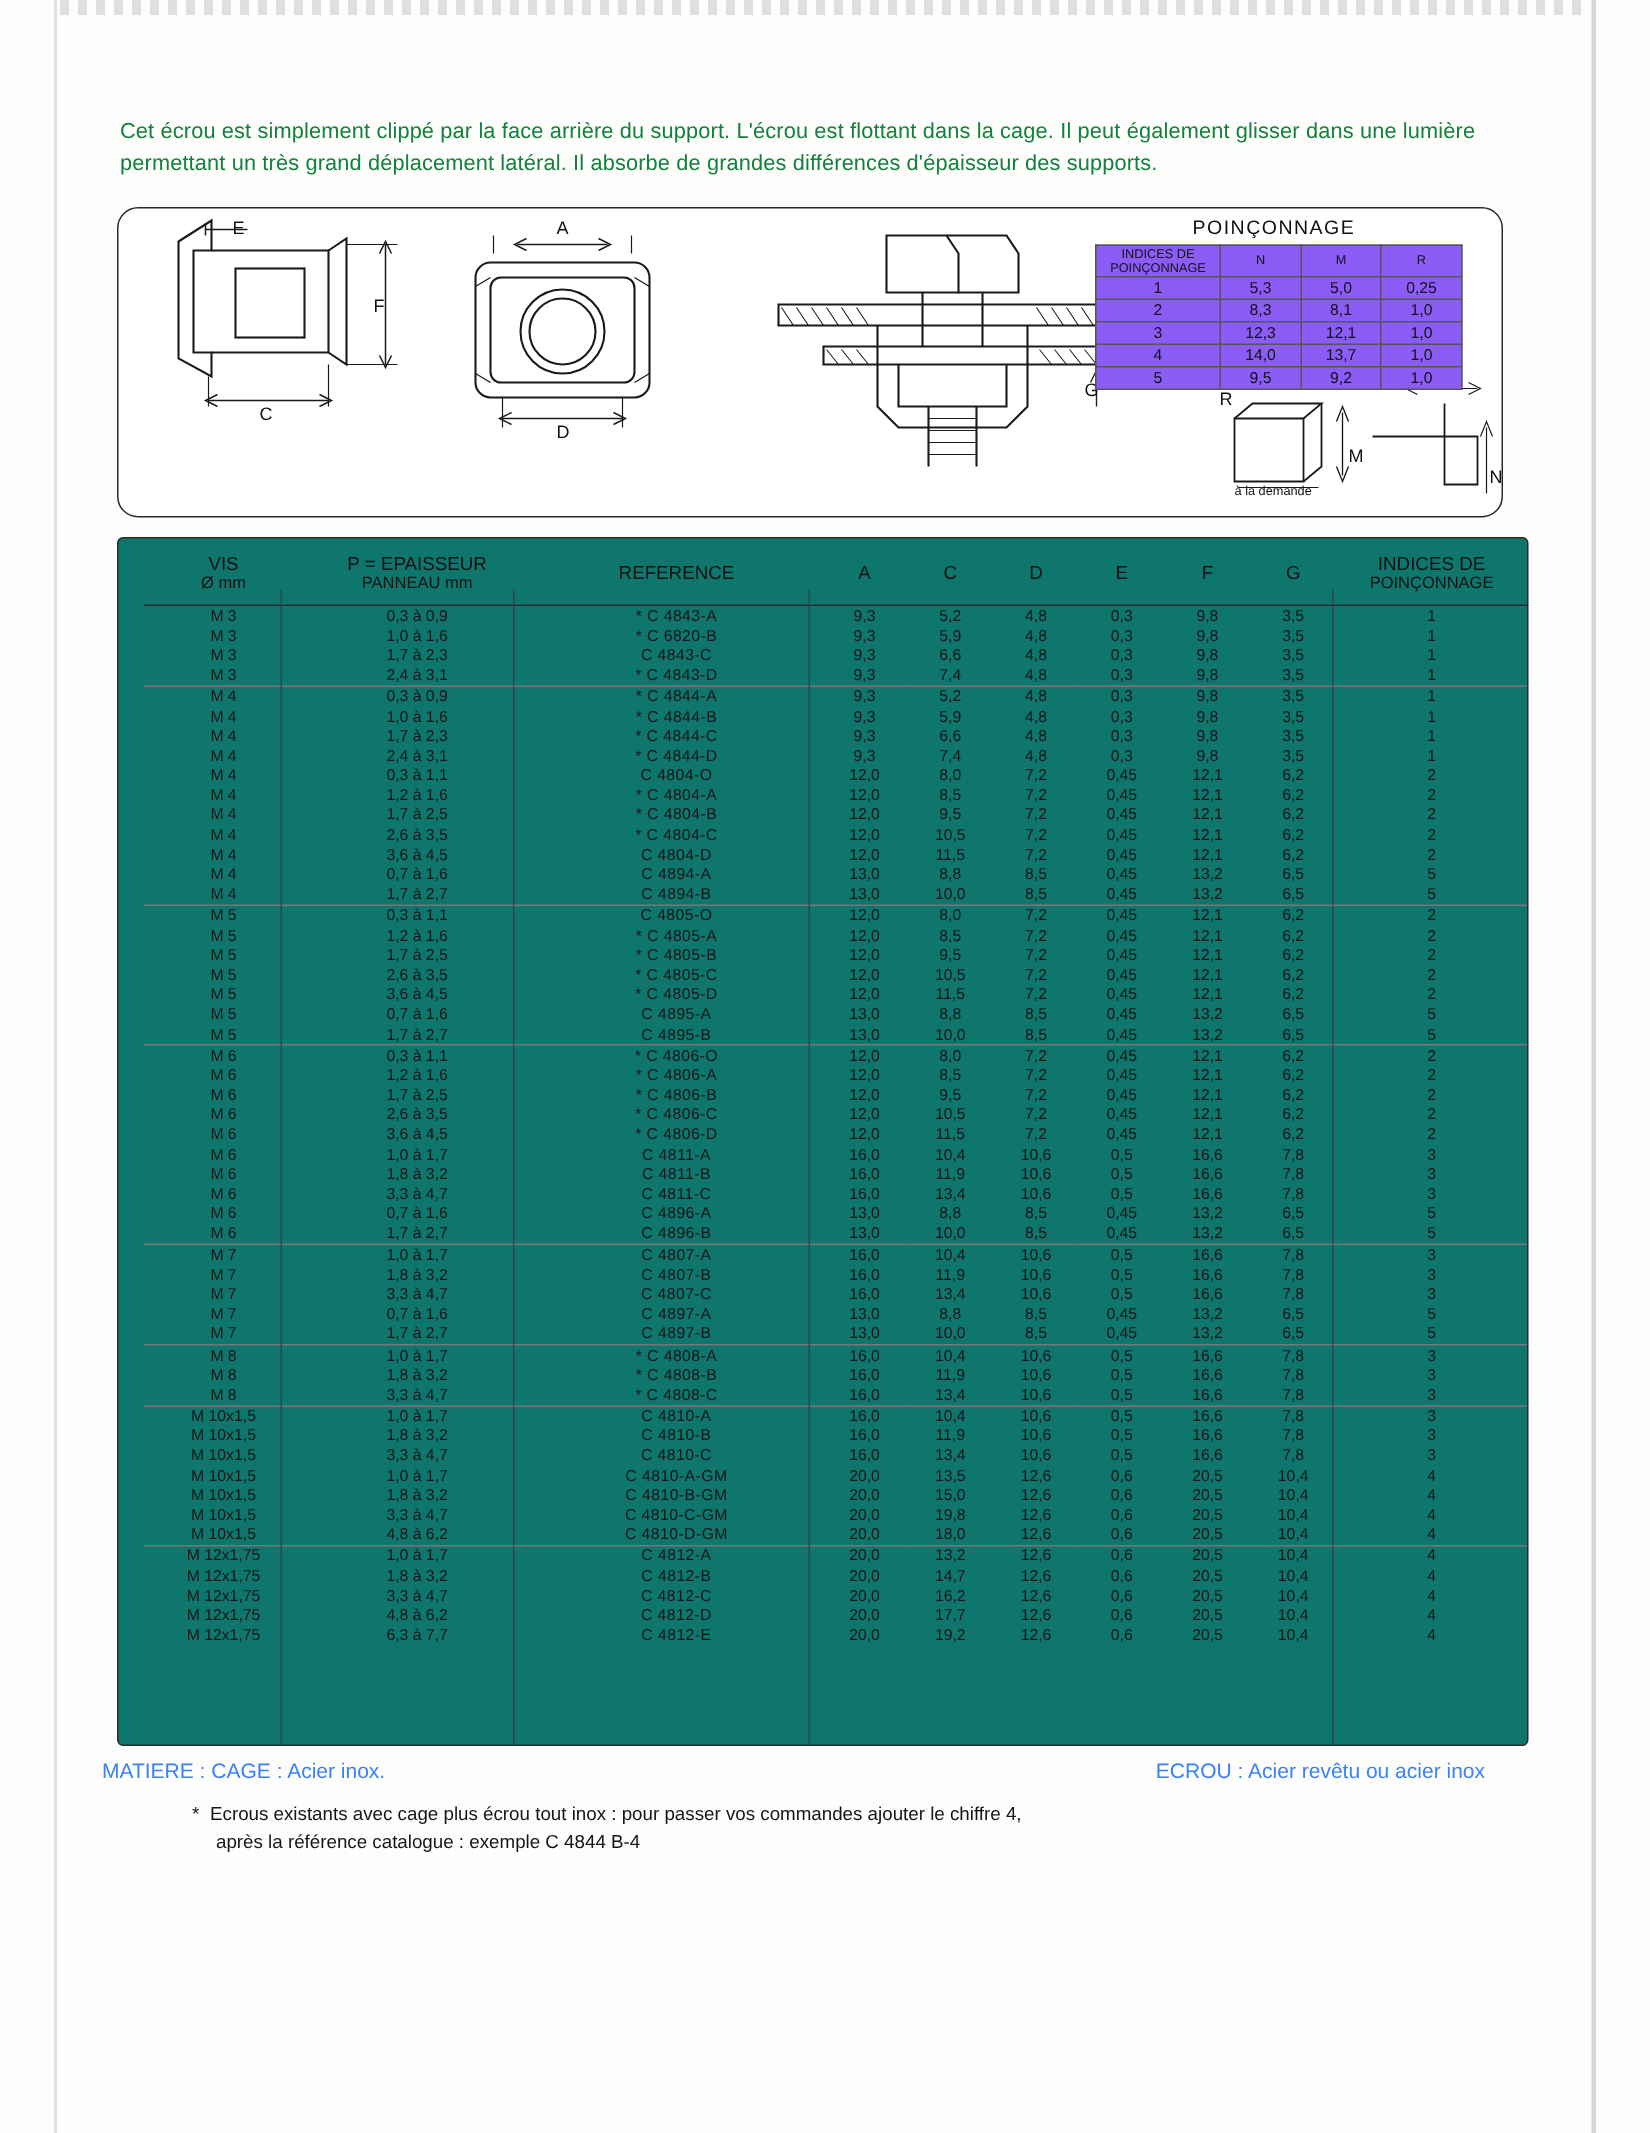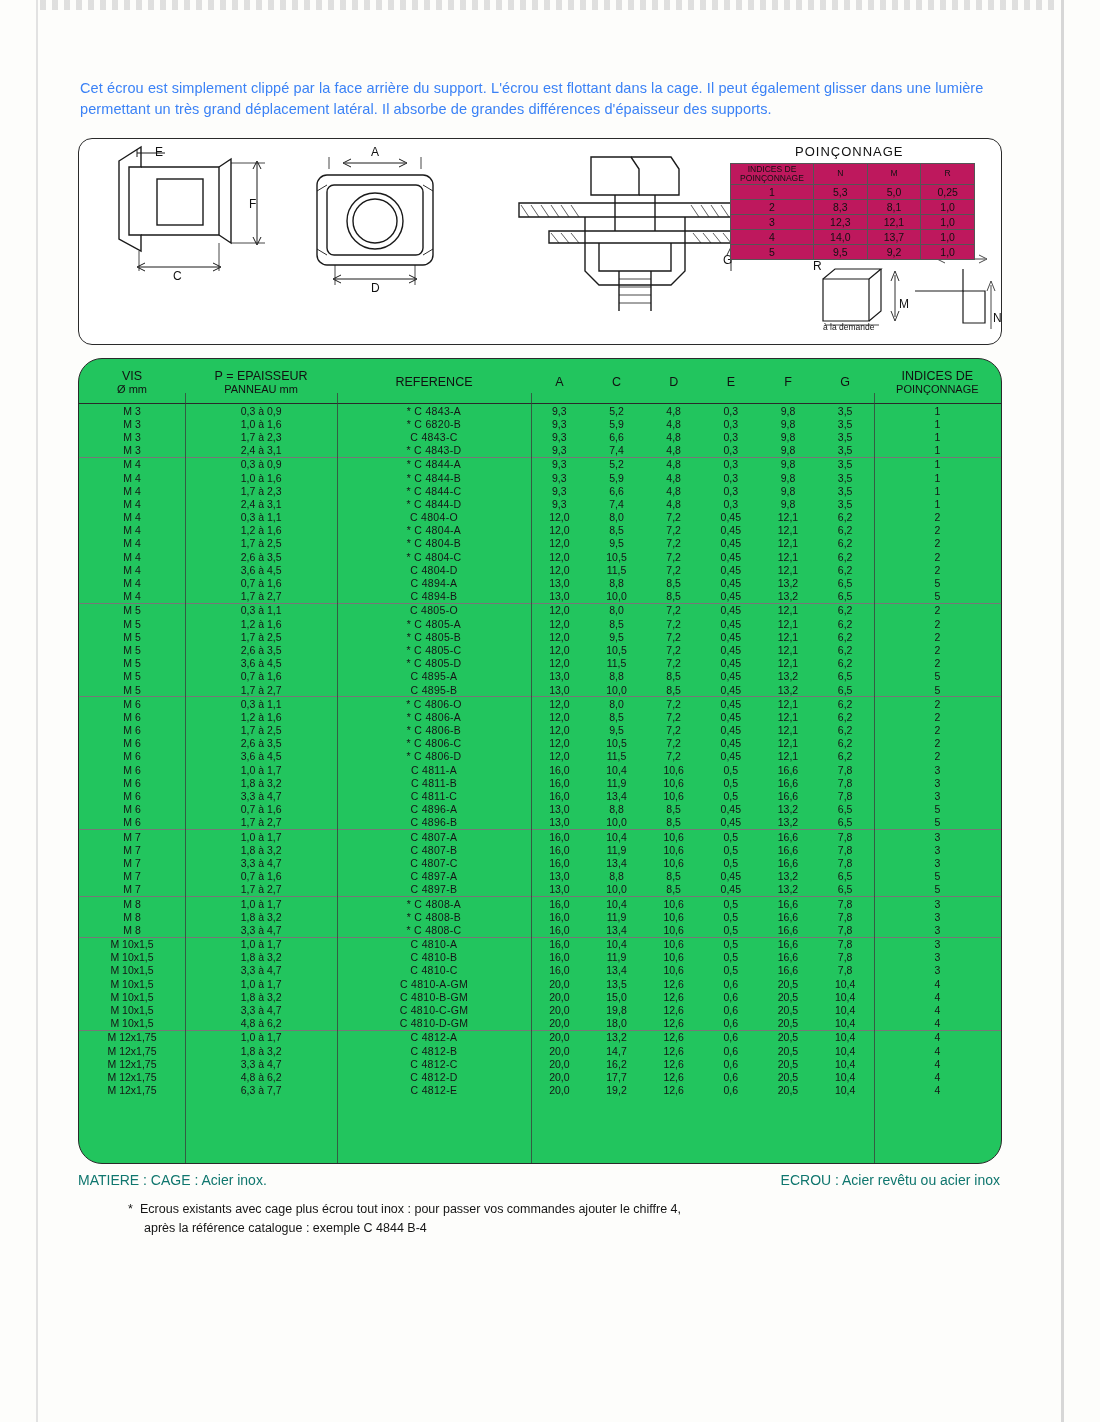--- a/index.html
+++ b/index.html
@@ -8,65 +8,65 @@
     position:relative;width:1100px;height:1422px;background:#fdfdfb;margin:0 auto;
     box-sizing:border-box;overflow:hidden;
   }
   .scan-edge-top{position:absolute;left:40px;top:0;width:1020px;height:10px;
      background:repeating-linear-gradient(90deg,#cfcfcf 0 6px,#fdfdfb 6px 12px);opacity:.65;}
   .scan-edge-right{position:absolute;right:36px;top:0;width:3px;height:1422px;background:#d7d7d7;}
   .scan-edge-left{position:absolute;left:36px;top:0;width:2px;height:1422px;background:#e2e2e2;}
 
   .intro{
     position:absolute;left:80px;top:78px;width:920px;
-    font-size:14.5px;line-height:1.45;color:#3b82f6;letter-spacing:.1px;
+    font-size:14.5px;line-height:1.45;color:#15803d;letter-spacing:.1px;
   }
 
   
   .figure-panel{
     position:absolute;left:78px;top:138px;width:922px;height:205px;
     border:1.5px solid #2a2a2a;border-radius:14px;background:#fff;
   }
   .fig{position:absolute;}
   .lbl{position:absolute;font-size:12px;color:#111;}
 
   
   .poincon-title{position:absolute;left:795px;top:144px;font-size:13px;letter-spacing:1px;color:#111;}
   .poincon{
     position:absolute;left:730px;top:163px;width:245px;border:1.3px solid #333;border-collapse:collapse;
-    font-size:10.5px;background:#be185d;
+    font-size:10.5px;background:#8b5cf6;
   }
   .poincon th,.poincon td{border:1px solid #555;text-align:center;padding:1px 2px;color:#111;font-weight:normal;}
   .poincon th{font-size:8.5px;line-height:1.05;font-weight:normal;}
   .poincon th.lead{width:78px;}
   .poincon td.idx{width:78px;}
 
   
   .main-wrap{
     position:absolute;left:78px;top:358px;width:922px;height:804px;
-    border:1.5px solid #2a2a2a;border-radius:24px;background:#22c55e;overflow:hidden;
+    border:1.5px solid #2a2a2a;border-radius:4px;background:#0f766e;overflow:hidden;padding-left:17px;
   }
   table.main{width:100%;border-collapse:collapse;font-size:10.5px;color:#151515;}
   table.main thead th{
     font-size:12.5px;font-weight:normal;color:#111;padding:10px 2px 8px;vertical-align:middle;
     border-bottom:1.4px solid #2a2a2a;
   }
   table.main thead th .sub{display:block;font-size:11px;}
   table.main td{text-align:center;padding:0.6px 2px;white-space:nowrap;}
   table.main td.ref{letter-spacing:.3px;margin-left:40px;}
   col.c-vis{width:11.5%} col.c-ep{width:16.5%} col.c-ref{width:21%}
   col.c-a{width:6.2%} col.c-c{width:6.2%} col.c-d{width:6.2%}
   col.c-e{width:6.2%} col.c-f{width:6.2%} col.c-g{width:6.2%}
   col.c-i{width:13.8%}
   .vsep{position:absolute;top:34px;bottom:0;width:1px;background:#3a3a3a;opacity:.75;}
   .vsep.v1{left:11.5%} .vsep.v2{left:28%} .vsep.v3{left:49%}
   .vsep.v4{left:86.2%}
   tr.group-end td{border-bottom:1px solid #777;}
 
-  .matiere{position:absolute;left:78px;top:1172px;width:922px;font-size:14px;color:#0f766e;}
+  .matiere{position:absolute;left:68px;top:1172px;width:922px;font-size:14px;color:#3b82f6;}
   .matiere .left{float:left;}
   .matiere .right{float:right;}
   .footnote{position:absolute;left:140px;top:1200px;width:860px;font-size:12.5px;color:#151515;line-height:1.5;}
   .footnote .star{position:absolute;left:-12px;top:0;}
   .footnote .l2{margin-left:4px;}
 </style>
 </head>
 <body>
 
 <div class="page">

